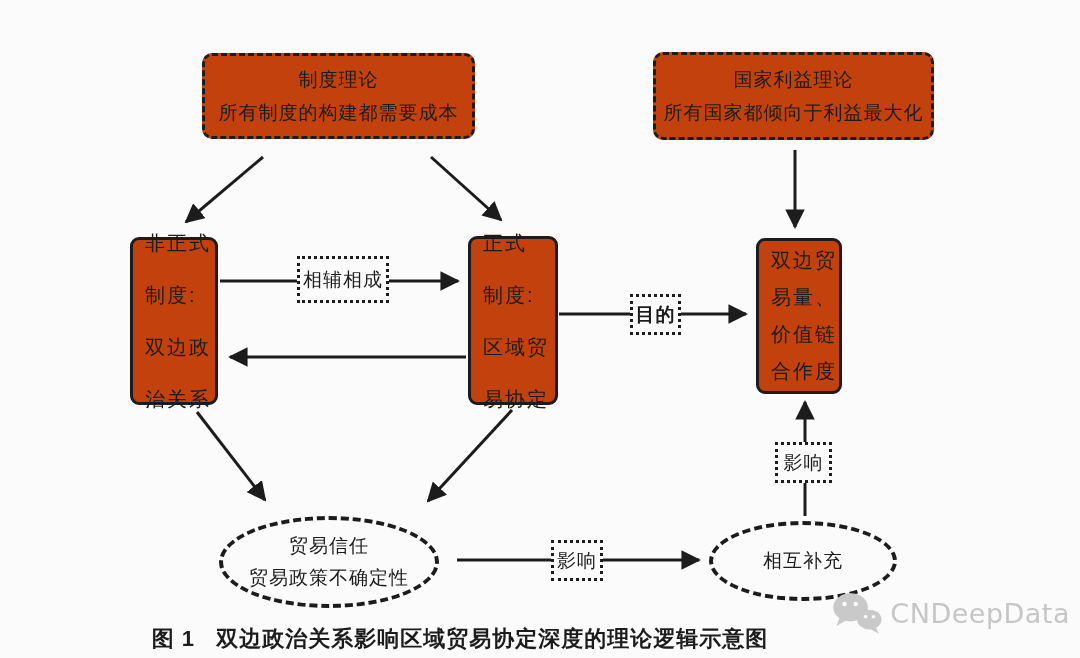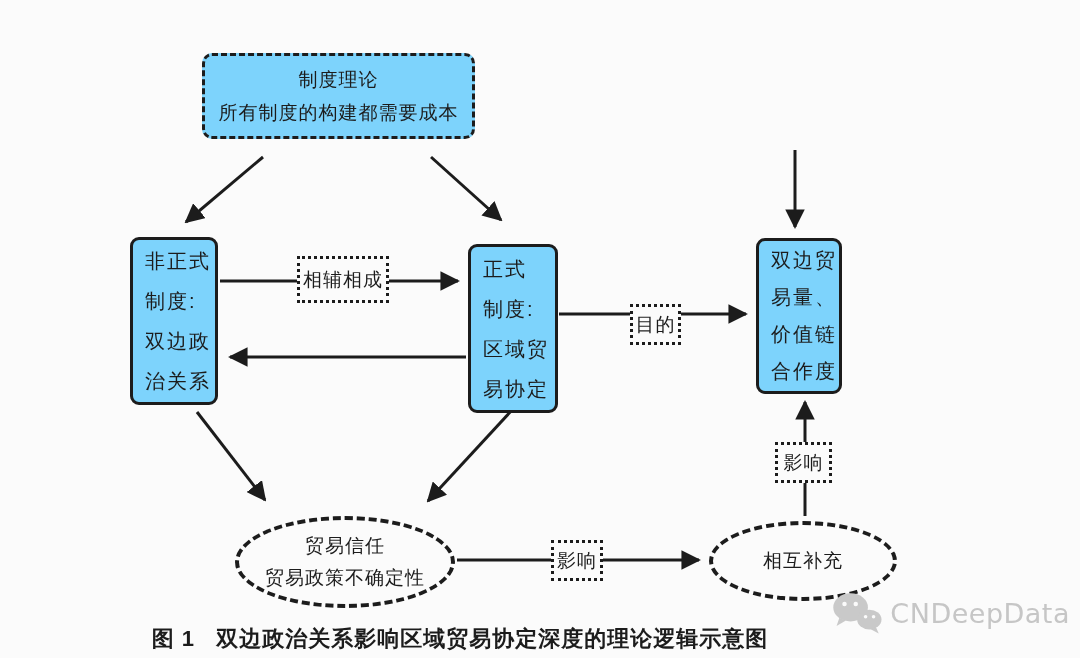--- a/index.html
+++ b/index.html
@@ -6,29 +6,29 @@
   html,body { width:1080px; height:658px; }
   body {
     font-family:"Liberation Sans","DejaVu Sans",sans-serif;
     background:#fbfbfb; color:#1c1c1c;
     position:relative; overflow:hidden;
   }
   #stage { position:absolute; inset:0; width:1080px; height:658px; }
   #arrow-layer { position:absolute; inset:0; pointer-events:none; }
 
   .node { position:absolute; display:flex; align-items:center; justify-content:center;
-          white-space:pre-line; text-align:center; background:#7dd3fc; }
+          white-space:pre-line; text-align:center; background:#c2410c; }
 
   .box-dashed {
     border:3px dashed #1c1c1c; border-radius:10px;
     font-size:19px; line-height:33px; letter-spacing:1px;
   }
   .box-solid {
     border:3px solid #1c1c1c; border-radius:9px;
-    font-size:20px; line-height:40px; letter-spacing:2px;
+    font-size:20px; line-height:52px; letter-spacing:2px;
     justify-content:flex-start; text-align:left; padding-left:12px;
   }
   .box-dotted {
     border:3px dotted #1c1c1c;
     font-size:19px; line-height:22px; letter-spacing:1px;
     background:#fbfbfb;
   }
   .ellipse-dashed {
     border:4px dashed #1c1c1c; border-radius:50%;
     font-size:19px; line-height:32px; letter-spacing:1px;
@@ -43,28 +43,28 @@
 
   #watermark { position:absolute; left:830px; top:588px; width:240px; height:50px;
                display:flex; align-items:center; gap:6px;justify-content:space-between; }
   #watermark-text { font-size:27px; color:#c6c6c6; letter-spacing:0.5px;
                     font-family:"DejaVu Sans",sans-serif; }
 
   
   #top-left-box   { left:202px; top:53px;  width:273px; height:86px; }
   #top-right-box  { left:653px; top:52px;  width:281px; height:88px; }
   #left-box       { left:130px; top:237px; width:88px;  height:168px; }
-  #middle-box     { left:468px; top:236px; width:90px;  height:169px;margin-top:8px; }
+  #middle-box     { left:468px; top:236px; width:90px;  height:169px; }
   #right-box      { left:756px; top:238px; width:86px;  height:156px; line-height:37px; }
   #label-xiangfu  { left:297px; top:256px; width:92px;  height:47px; }
   #label-xianghu  { left:295px; top:336px; width:92px;  height:45px; }
-  #label-mudi     { left:630px; top:304px; width:51px;  height:41px; }
+  #label-mudi     { left:630px; top:294px; width:51px;  height:41px;font-weight:bold; }
   #label-yingxiang-h { left:551px; top:540px; width:52px; height:41px; }
   #label-yingxiang-v { left:775px; top:442px; width:57px; height:41px; }
-  #left-ellipse   { left:235px; top:516px; width:220px; height:92px; }
+  #left-ellipse   { left:219px; top:516px; width:220px; height:92px; }
   #right-ellipse  { left:709px; top:521px; width:188px; height:80px; }
 </style>
 </head>
 <body>
 
 <div id="stage">
 
   <svg id="arrow-layer" width="1080" height="658" viewBox="0 0 1080 658">
     <defs>
       <marker id="ah" viewBox="0 0 10 10" refX="9" refY="5" markerWidth="6.5" markerHeight="6.5" orient="auto-start-reverse">
@@ -81,20 +81,22 @@
       <line x1="197" y1="412" x2="265" y2="500" marker-end="url(#ah)"></line>
       <line x1="512" y1="410" x2="428" y2="501" marker-end="url(#ah)"></line>
       <line x1="457" y1="560" x2="699" y2="560" marker-end="url(#ah)"></line>
       <line x1="805" y1="516" x2="805" y2="402" marker-end="url(#ah)"></line>
     </g>
   </svg>
 
   <div id="top-left-box" class="node box-dashed">制度理论
 所有制度的构建都需要成本</div>
 
+  <div id="top-right-box" class="node box-dashed">国家利益理论
+所有国家都倾向于利益最大化</div>
 
   <div id="left-box" class="node box-solid">非正式
 制度:
 双边政
 治关系</div>
 
   <div id="middle-box" class="node box-solid">正式
 制度:
 区域贸
 易协定</div>

